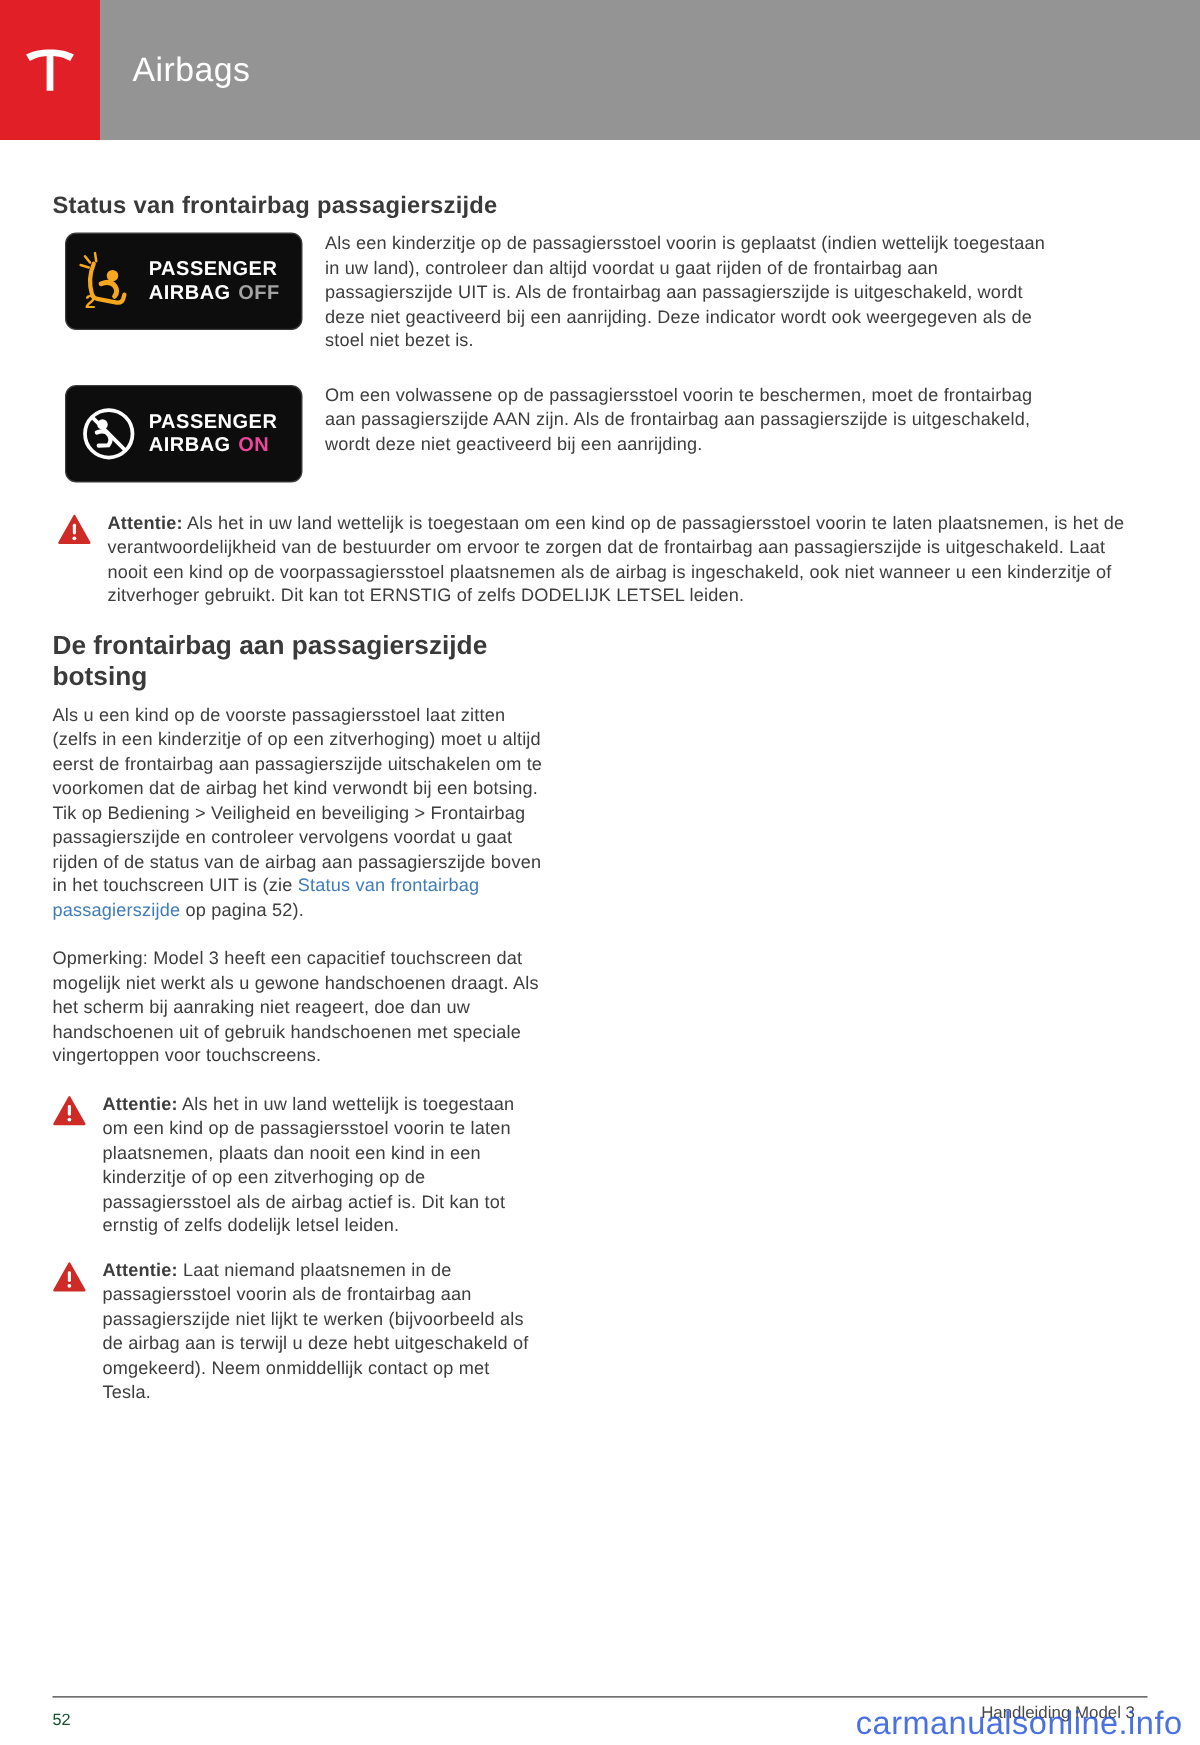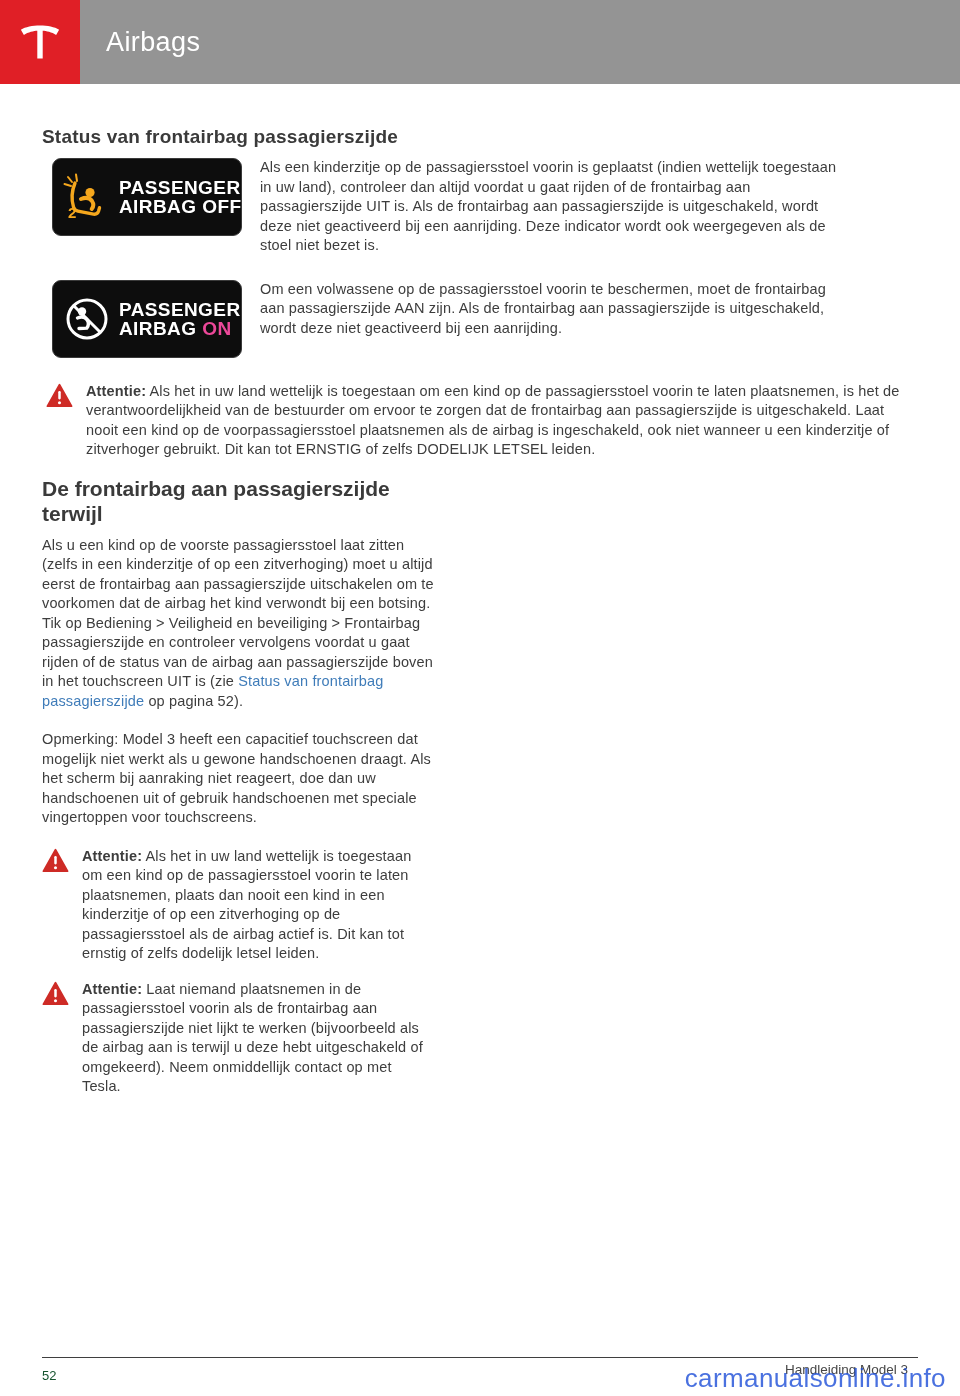--- a/index.html
+++ b/index.html
@@ -4,42 +4,42 @@
 <title>Airbags</title>
 <style>
   html,body{margin:0;padding:0;}
   body{
     width:960px;height:1396px;position:relative;overflow:hidden;
     background:#ffffff;color:#3d3d3d;
     font-family:"Liberation Sans",sans-serif;
     -webkit-font-smoothing:antialiased;
   }
   
-  .page-header{display:flex;height:84px;}
+  .page-header{display:flex;height:112px;}
   .logo-box{width:80px;background:#e01f26;display:flex;align-items:center;justify-content:center;}
   .header-bar{flex:1;background:#949494;display:flex;align-items:center;padding-left:26px;}
   .header-title{color:#ffffff;font-size:27px;font-weight:400;letter-spacing:0.4px;}
   
   main{padding:0 50px 0 42px;}
   h1{font-size:19px;font-weight:700;color:#3a3a3a;margin:42px 0 10px;letter-spacing:0.2px;}
   h2{font-size:21px;line-height:25px;font-weight:700;color:#3a3a3a;margin:16px 0 10px;width:400px;}
   p{font-size:14.5px;line-height:19.5px;letter-spacing:0.15px;margin:0;}
   .intro{max-width:800px;margin:0 0 24px;}
   
   .status-row{display:flex;align-items:flex-start;gap:18px;margin:0 0 24px;padding-left:10px;}
   .airbag-badge{
     width:190px;min-width:190px;height:78px;box-sizing:border-box;
     background:#0d0d0d;border:1px solid #3a3a3a;border-radius:9px;
     display:flex;align-items:center;gap:8px;padding:0 10px;
   }
   .badge-icon{width:48px;height:48px;flex:0 0 48px;}
   .badge-text{display:flex;flex-direction:column;line-height:19px;font-weight:700;
-    font-size:19px;color:#ffffff;letter-spacing:0.4px;white-space:nowrap;}
+    font-size:16px;color:#ffffff;letter-spacing:0.4px;white-space:nowrap;}
   .state{margin-left:6px;}
-  .state-off{color:#ffffff;}
+  .state-off{color:#a3a3a3;}
   .state-on{color:#ec4899;}
   .status-text{flex:1;max-width:590px;}
   
   .warning{display:flex;align-items:flex-start;gap:13px;}
   .warning.wide{max-width:856px;margin:4px 0 0 4px;}
   .warning-icon{flex:0 0 27px;width:27px;height:25px;margin-top:1px;}
   .warning p{flex:1;}
   .warning strong{font-weight:700;}
   
   .left-col{width:392px;}
@@ -117,21 +117,21 @@
     <span class="warning-icon">
       <svg viewBox="0 0 30 28" width="27" height="25">
         <path d="M15 2 L28.5 26 H1.5 Z" fill="#ce2b26" stroke="#ce2b26" stroke-width="2" stroke-linejoin="round"></path>
         <rect x="13.6" y="9" width="2.8" height="9.5" rx="1.3" fill="#ffffff"></rect>
         <circle cx="15" cy="22" r="1.7" fill="#ffffff"></circle>
       </svg>
     </span>
     <p><strong>Attentie:</strong> <span>Als het in uw land wettelijk is toegestaan om een kind op de passagiersstoel voorin te laten plaatsnemen, is het de verantwoordelijkheid van de bestuurder om ervoor te zorgen dat de frontairbag aan passagierszijde is uitgeschakeld. Laat nooit een kind op de voorpassagiersstoel plaatsnemen als de airbag is ingeschakeld, ook niet wanneer u een kinderzitje of zitverhoger gebruikt. Dit kan tot ERNSTIG of zelfs DODELIJK LETSEL leiden.</span></p>
   </div>
 
-  <h2>De frontairbag aan passagierszijde terwijl</h2>
+  <h2>De frontairbag aan passagierszijde botsing</h2>
 
   <div class="left-col">
     <p><span>Als u een kind op de voorste passagiersstoel laat zitten (zelfs in een kinderzitje of op een zitverhoging) moet u altijd eerst de frontairbag aan passagierszijde uitschakelen om te voorkomen dat de airbag het kind verwondt bij een botsing. Tik op </span><strong>Bediening &gt; Veiligheid en beveiliging &gt; Frontairbag passagierszijde</strong><span> en controleer vervolgens voordat u gaat rijden of de status van de airbag aan passagierszijde boven in het touchscreen UIT is (zie </span><span class="link">Status van frontairbag passagierszijde</span><span> op pagina 52).</span></p>
 
     <p><strong>Opmerking:</strong> <span>Model 3 heeft een capacitief touchscreen dat mogelijk niet werkt als u gewone handschoenen draagt. Als het scherm bij aanraking niet reageert, doe dan uw handschoenen uit of gebruik handschoenen met speciale vingertoppen voor touchscreens.</span></p>
 
     <div class="warning">
       <span class="warning-icon">
         <svg viewBox="0 0 30 28" width="27" height="25">
           <path d="M15 2 L28.5 26 H1.5 Z" fill="#ce2b26" stroke="#ce2b26" stroke-width="2" stroke-linejoin="round"></path>

